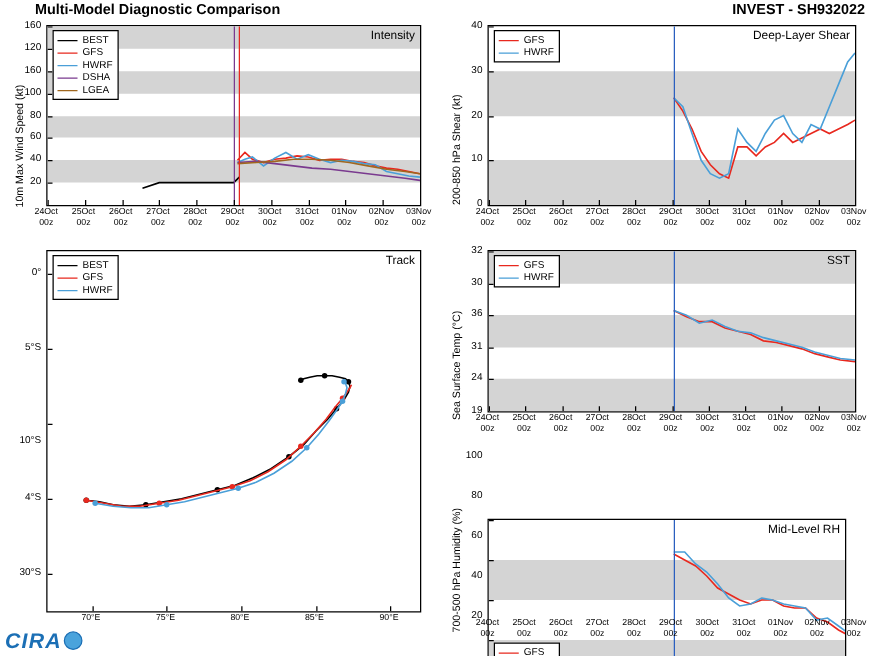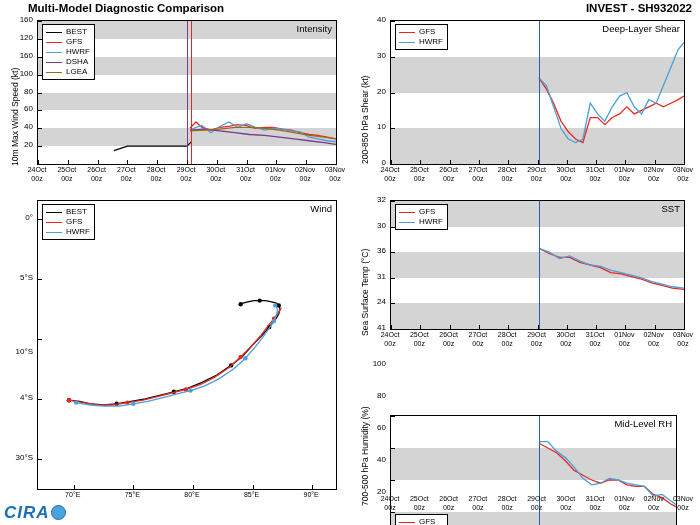--- a/index.html
+++ b/index.html
@@ -160,21 +160,21 @@
     <div class="xtick" style="left: 168px; width: 36px; top: 151px;"><span>29Oct</span><br><span>00z</span></div>
     <div class="xtick" style="left: 197.8px; width: 36px; top: 151px;"><span>30Oct</span><br><span>00z</span></div>
     <div class="xtick" style="left: 227.6px; width: 36px; top: 151px;"><span>31Oct</span><br><span>00z</span></div>
     <div class="xtick" style="left: 257.4px; width: 36px; top: 151px;"><span>01Nov</span><br><span>00z</span></div>
     <div class="xtick" style="left: 287.2px; width: 36px; top: 151px;"><span>02Nov</span><br><span>00z</span></div>
     <div class="xtick" style="left: 317px; width: 36px; top: 151px;"><span>03Nov</span><br><span>00z</span></div>
   </div>
 
 <div class="panel" style="left:0;top:196px;width:345px;height:325px;">
   <div class="plot" id="plot-track" style="left:37px;top:4px;width:300px;height:290px;">
-    <div class="panel-label">Wind</div>
+    <div class="panel-label">Track</div>
   <svg width="298" height="288">
         <path d="M30.99 199.20 L41.72 200.40 L52.45 202.80 L65.56 204.00 L78.67 202.80 L92.98 200.40 L107.28 198.00 L121.58 194.40 L135.89 190.80 L150.19 187.20 L164.50 181.20 L178.80 174.00 L193.10 164.40 L205.02 154.80 L214.56 144.00 L224.10 134.40 L231.25 126.00 L237.21 118.80 L240.78 112.80 L241.98 108.00 L240.78 104.40 L238.40 102.00 L233.63 100.80 L227.67 99.60 L221.71 99.60 L215.75 99.60 L209.79 100.80 L205.02 102.00 L202.64 103.20" fill="none" stroke="#000000" stroke-width="1.3"></path>
         <circle cx="30.991999999999933" cy="199.20000000000002" r="2.2" fill="#000000"></circle>
         <circle cx="78.67199999999994" cy="202.79999999999998" r="2.2" fill="#000000"></circle>
         <circle cx="135.88800000000006" cy="190.79999999999998" r="2.2" fill="#000000"></circle>
         <circle cx="193.10400000000004" cy="164.39999999999998" r="2.2" fill="#000000"></circle>
         <circle cx="231.24800000000008" cy="126" r="2.2" fill="#000000"></circle>
         <circle cx="240.78400000000005" cy="104.39999999999999" r="2.2" fill="#000000"></circle>
         <circle cx="221.71199999999993" cy="99.60000000000001" r="2.2" fill="#000000"></circle>
         <circle cx="202.64000000000001" cy="103.2" r="2.2" fill="#000000"></circle>
@@ -318,21 +318,21 @@
         <div class="row">
           <span class="swatch" style="border-top-color: rgb(232, 40, 30);"></span>
           <span>GFS</span>
         </div>
         <div class="row">
           <span class="swatch" style="border-top-color: rgb(74, 159, 216);"></span>
           <span>HWRF</span>
         </div>
       </div>
     </div>
-<div class="ytick" style="left: 6px; width: 30px; top: 129px;">41</div>
+<div class="ytick" style="left: 6px; width: 30px; top: 129px;">19</div>
     <div class="ytick" style="left: 6px; width: 30px; top: 103.4px;">24</div>
     <div class="ytick" style="left: 6px; width: 30px; top: 77.8px;">31</div>
     <div class="ytick" style="left: 6px; width: 30px; top: 52.2px;">36</div>
     <div class="ytick" style="left: 6px; width: 30px; top: 26.6px;">30</div>
     <div class="ytick" style="left: 6px; width: 30px; top: 1px;">32</div>
     <div class="xtick" style="left: 22px; width: 36px; top: 136px;"><span>24Oct</span><br><span>00z</span></div>
     <div class="xtick" style="left: 51.3px; width: 36px; top: 136px;"><span>25Oct</span><br><span>00z</span></div>
     <div class="xtick" style="left: 80.6px; width: 36px; top: 136px;"><span>26Oct</span><br><span>00z</span></div>
     <div class="xtick" style="left: 109.9px; width: 36px; top: 136px;"><span>27Oct</span><br><span>00z</span></div>
     <div class="xtick" style="left: 139.2px; width: 36px; top: 136px;"><span>28Oct</span><br><span>00z</span></div>

